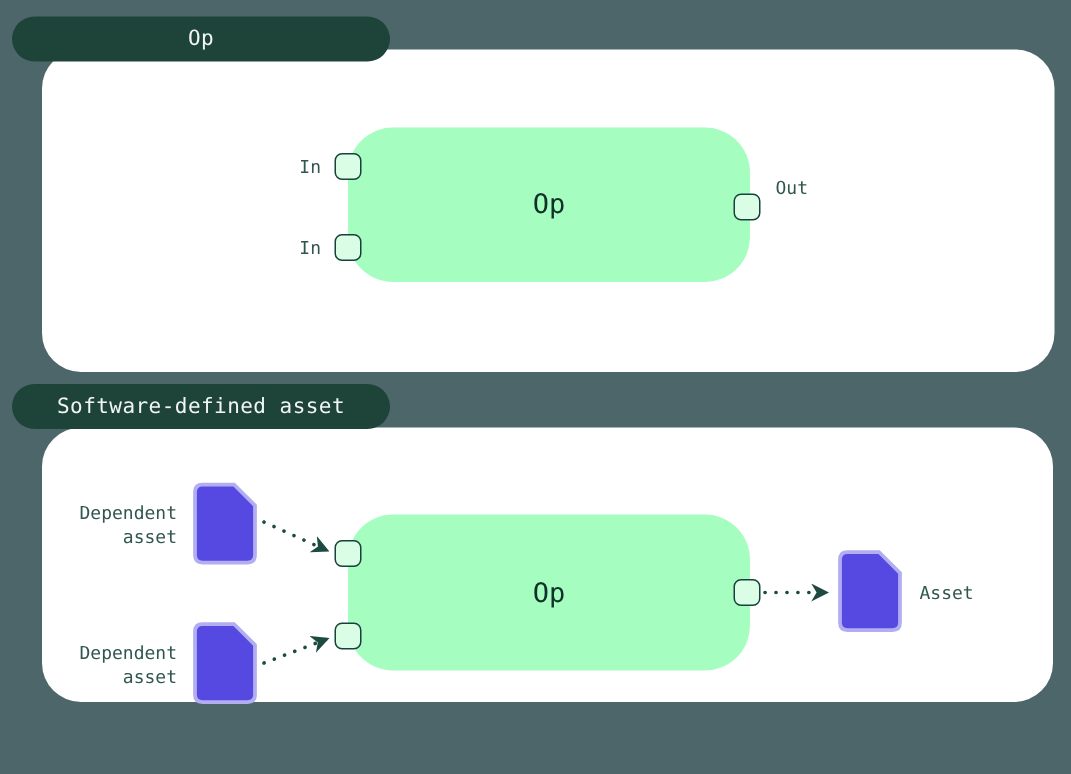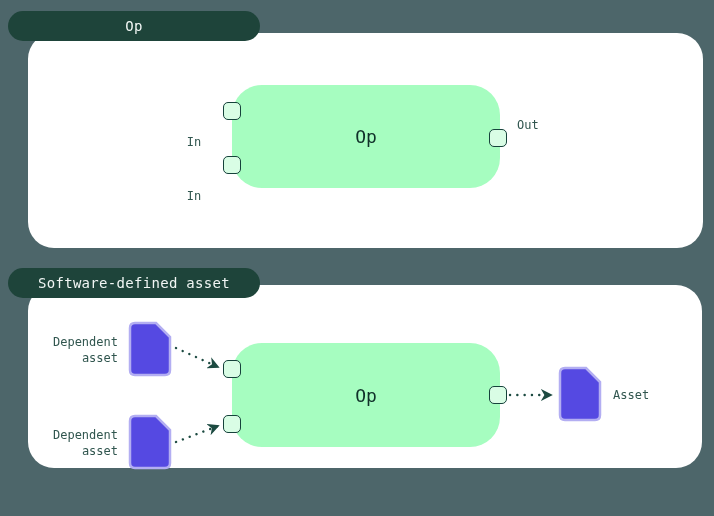--- a/index.html
+++ b/index.html
@@ -31,21 +31,21 @@
     display:flex;align-items:center;justify-content:center;
     color:var(--node-text);font-size:18px;font-weight:500;
   }
   .port{
     position:absolute;width:18px;height:18px;border-radius:5px;
     background:var(--port-fill);border:1.6px solid var(--outline-dark);
   }
   .port-label{
     position:absolute;color:var(--label-text);font-size:12px;line-height:18px;
   }
-  .right-align{text-align:center;margin-top:31px;}
+  .right-align{text-align:right;}
   .dep-label{
     position:absolute;left:10px;width:80px;text-align:right;
     color:var(--label-text);font-size:12px;line-height:16px;white-space:pre-line;
   }
   .doc-icon{position:absolute;width:46px;height:58px;}
   .arrow-layer{position:absolute;left:0;top:0;pointer-events:none;}
 </style>
 </head>
 <body>
 
@@ -58,21 +58,21 @@
   <div class="port-label right-align" style="left:146px;top:69px;width:40px">In</div>
   <div class="port" style="left:195px;top:69px"></div>
 
   <div class="port-label right-align" style="left:146px;top:123px;width:40px">In</div>
   <div class="port" style="left:195px;top:123px"></div>
 
   <div class="port" style="left:461px;top:96px"></div>
   <div class="port-label" style="left:489px;top:83px">Out</div>
 </div>
 
-<div class="section-tab" style="top:268px">Software-defined asset</div>
+<div class="section-tab" style="top:256px">Software-defined asset</div>
 
 <div class="panel" style="top:285px;width:674px;height:183px">
 
   <div class="dep-label" style="top:49px">Dependent
 asset</div>
   <div class="dep-label" style="top:142px">Dependent
 asset</div>
 
   <svg class="doc-icon" style="left:99px;top:35px" viewBox="0 0 46 58">
     <path d="M3 8 Q3 3 8 3 H29 L43 17 V50 Q43 55 38 55 H8 Q3 55 3 50 Z" fill="var(--asset-purple)" stroke="var(--asset-purple-border)" stroke-width="2.5"></path>

